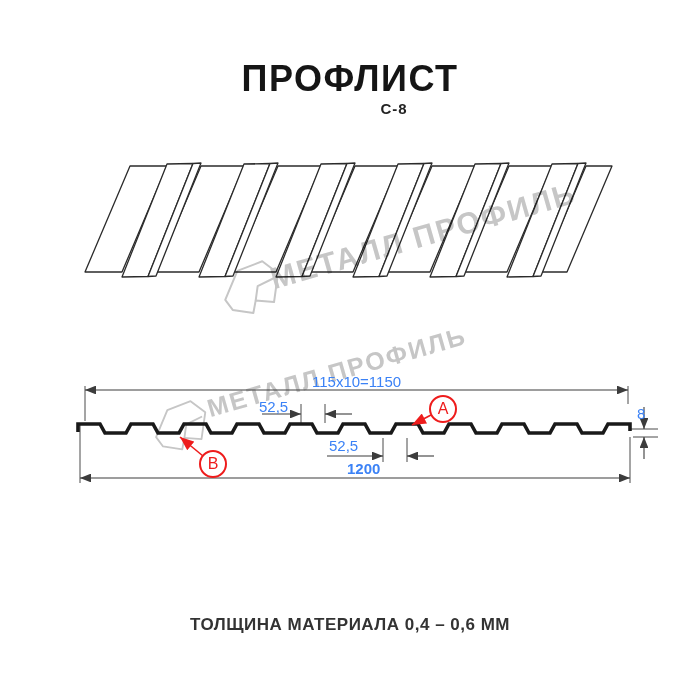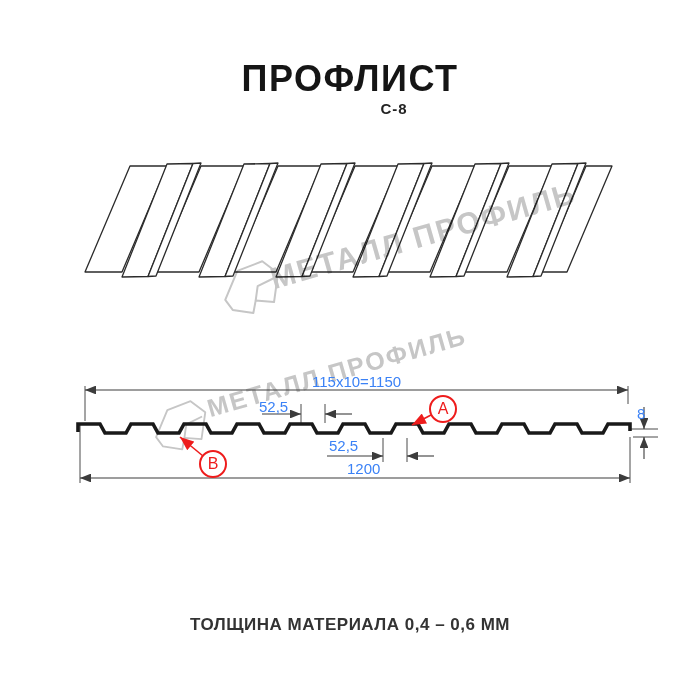--- a/index.html
+++ b/index.html
@@ -31,21 +31,21 @@
   .wm-logo.wm-logo-section{left:150px;top:400px;}
   
   .dim{
     position:absolute;color:#3b82f6;font-size:15px;font-weight:400;
     white-space:nowrap;
   }
   .dim-top{left:312px;top:373px;}
   .dim-upper{left:259px;top:398px;}
   .dim-lower{left:329px;top:437px;}
   .dim-height{left:637px;top:405px;}
-  .dim-overall{left:347px;top:460px;}
+  .dim-overall{left:347px;top:460px;font-weight:bold;}
   
   .callout{
     position:absolute;color:#ee1c1c;font-size:16px;font-weight:500;
     width:26px;text-align:center;
   }
   .callout-a{left:430px;top:400px;}
   .callout-b{left:200px;top:455px;}
   
   .footer-note{
     position:absolute;left:0;top:615px;width:700px;text-align:center;

